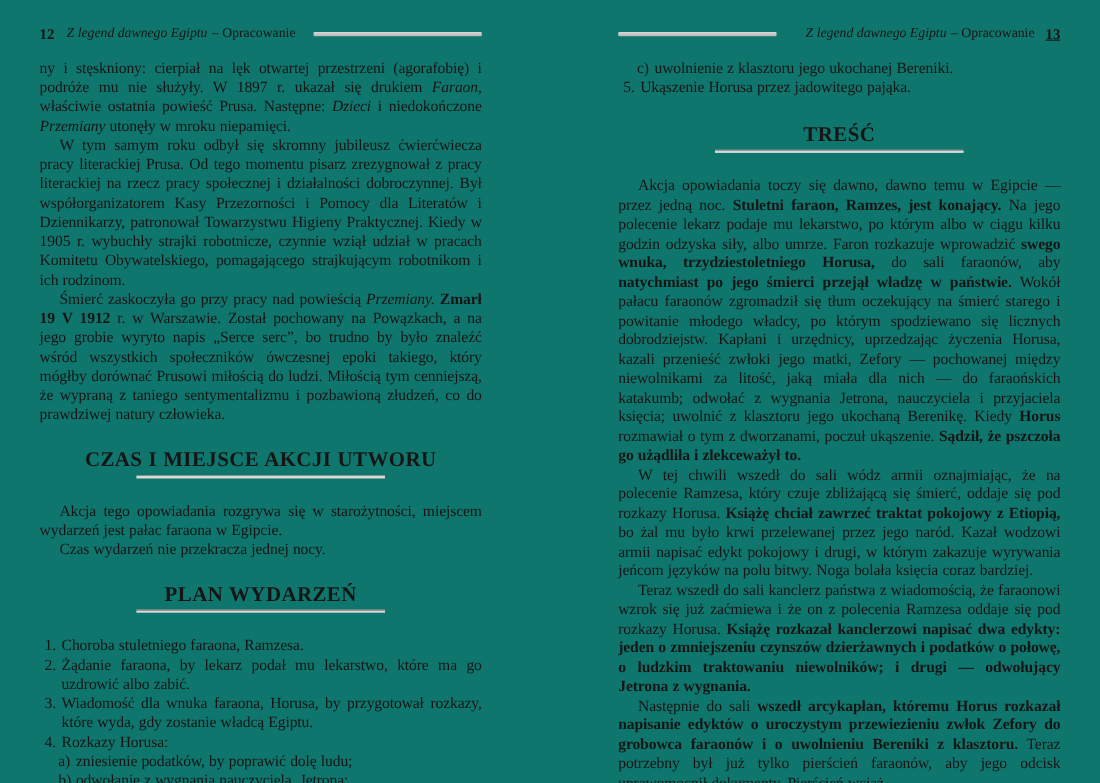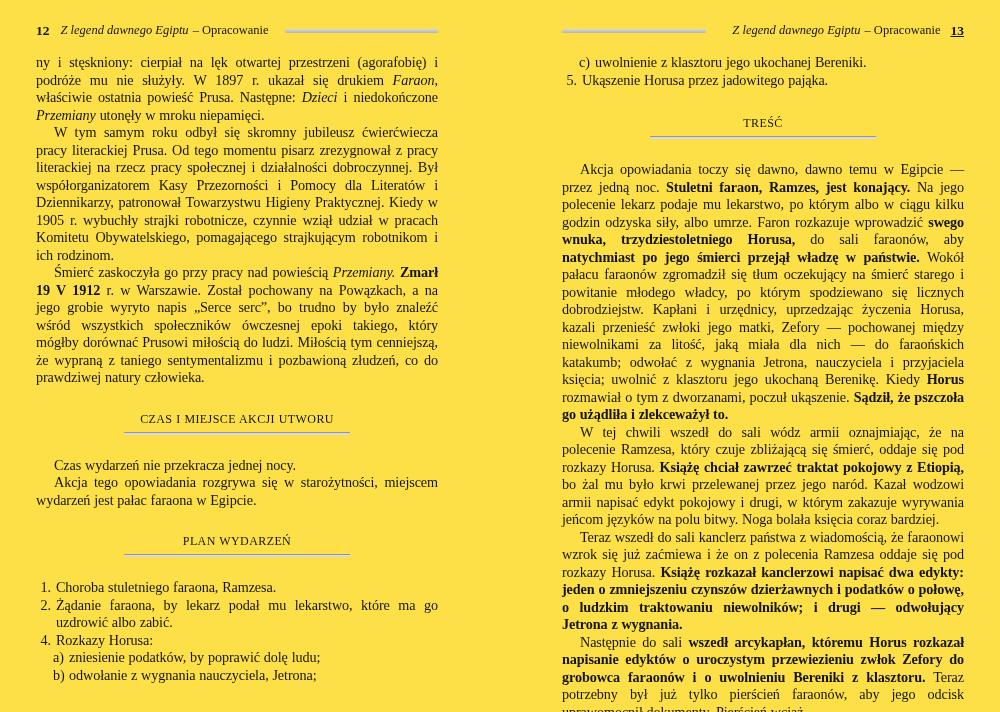--- a/index.html
+++ b/index.html
@@ -1,21 +1,21 @@
 <!DOCTYPE html>
 <html lang="pl"><head>
 <meta charset="utf-8">
 <style>
   html,body{margin:0;padding:0;}
   body{
     width:1000px;height:712px;overflow:hidden;
     background:#fdfdfc;color:#151515;
     font-family:"Liberation Serif", serif;
   }
-  .spread{position:relative;width:1000px;height:712px;background:#fde047;overflow:hidden;}
+  .spread{position:relative;width:1000px;height:712px;background:#0f766e;overflow:hidden;}
   .page{position:absolute;top:23px;width:402px;}
   .page-left{left:36px;}
   .page-right{left:562px;}
 
   
   .running-head{display:flex;align-items:center;height:15px;margin-bottom:16px;
     font-size:12.5px;white-space:nowrap;}
   .pagenum{font-weight:bold;font-size:13.5px;}
   .running-head.left .pagenum{margin-right:11px;}
   .running-head.right .pagenum{margin-left:10px;text-decoration:underline;}
@@ -30,21 +30,21 @@
   .pagebody{font-size:14.2px;line-height:17.5px;text-align:justify;
     letter-spacing:-0.1px;word-spacing:0.4px;}
   .pagebody p{margin:0;text-indent:18px;}
   .pagebody p.cont{text-indent:0;}
   .b{font-weight:bold;}
   .i{font-style:italic;}
 
   
   .h2{margin:24px 0 22px;text-align:center;}
   .h2.tight-top{margin-top:26px;}
-  .h2t{font-weight:normal;font-size:12px;letter-spacing:0.4px;line-height:16px;}
+  .h2t{font-weight:bold;font-size:19px;letter-spacing:0.4px;line-height:16px;}
   .h2rule{width:226px;height:3px;margin:5px auto 0;
     background:linear-gradient(#979797 0 1px,#d9d9d9 1px 100%);}
 
   
   .plan{margin:0;}
   .li{padding-left:20px;text-align:justify;}
   .li .marker{display:inline-block;width:15px;margin-left:-20px;margin-right:5px;text-align:right;}
   .sli{padding-left:33px;text-align:justify;}
   .sli .smarker{display:inline-block;width:14px;margin-left:-16px;margin-right:2px;text-align:left;}
 </style>
@@ -63,31 +63,32 @@
     <div class="pagebody">
       <p class="cont"><span>ny i stęskniony: cierpiał na lęk otwartej przestrzeni (agorafobię) i podróże mu nie służyły. W 1897 r. ukazał się drukiem </span><span class="i">Faraon</span><span>, właściwie ostatnia powieść Prusa. Następne: </span><span class="i">Dzieci</span><span> i niedokończone </span><span class="i">Przemiany</span><span> utonęły w mroku niepamięci.</span></p>
       <p><span>W tym samym roku odbył się skromny jubileusz ćwierćwiecza pracy literackiej Prusa. Od tego momentu pisarz zrezygnował z pracy literackiej na rzecz pracy społecznej i działalności dobroczynnej. Był współorganizatorem Kasy Przezorności i Pomocy dla Literatów i Dziennikarzy, patronował Towarzystwu Higieny Praktycznej. Kiedy w 1905 r. wybuchły strajki robotnicze, czynnie wziął udział w pracach Komitetu Obywatelskiego, pomagającego strajkującym robotnikom i ich rodzinom.</span></p>
       <p><span>Śmierć zaskoczyła go przy pracy nad powieścią </span><span class="i">Przemiany.</span><span> </span><span class="b">Zmarł 19 V 1912</span><span> r. w Warszawie. Został pochowany na Powązkach, a na jego grobie wyryto napis „Serce serc”, bo trudno by było znaleźć wśród wszystkich społeczników ówczesnej epoki takiego, który mógłby dorównać Prusowi miłością do ludzi. Miłością tym cenniejszą, że wypraną z taniego sentymentalizmu i pozbawioną złudzeń, co do prawdziwej natury człowieka.</span></p>
 
       <div class="h2">
         <div class="h2t">CZAS I MIEJSCE AKCJI UTWORU</div>
         <div class="h2rule"></div>
       </div>
 
+      <p><span>Akcja tego opowiadania rozgrywa się w starożytności, miejscem wydarzeń jest pałac faraona w Egipcie.</span></p>
       <p><span>Czas wydarzeń nie przekracza jednej nocy.</span></p>
-      <p><span>Akcja tego opowiadania rozgrywa się w starożytności, miejscem wydarzeń jest pałac faraona w Egipcie.</span></p>
 
       <div class="h2">
         <div class="h2t">PLAN WYDARZEŃ</div>
         <div class="h2rule"></div>
       </div>
 
       <div class="plan">
           <div class="li"><span class="marker">1.</span><span>Choroba stuletniego faraona, Ramzesa.</span></div>
           <div class="li"><span class="marker">2.</span><span>Żądanie faraona, by lekarz podał mu lekarstwo, które ma go uzdrowić albo zabić.</span></div>
+          <div class="li"><span class="marker">3.</span><span>Wiadomość dla wnuka faraona, Horusa, by przygotował rozkazy, które wyda, gdy zostanie władcą Egiptu.</span></div>
           <div class="li"><span class="marker">4.</span><span>Rozkazy Horusa:</span></div>
           <div class="sli"><span class="smarker">a)</span><span>zniesienie podatków, by poprawić dolę ludu;</span></div>
           <div class="sli"><span class="smarker">b)</span><span>odwołanie z wygnania nauczyciela, Jetrona;</span></div>
         </div>
     </div>
   </section>
 
   <section class="page page-right">
     <header class="running-head right">
       <span class="headbar"></span>

